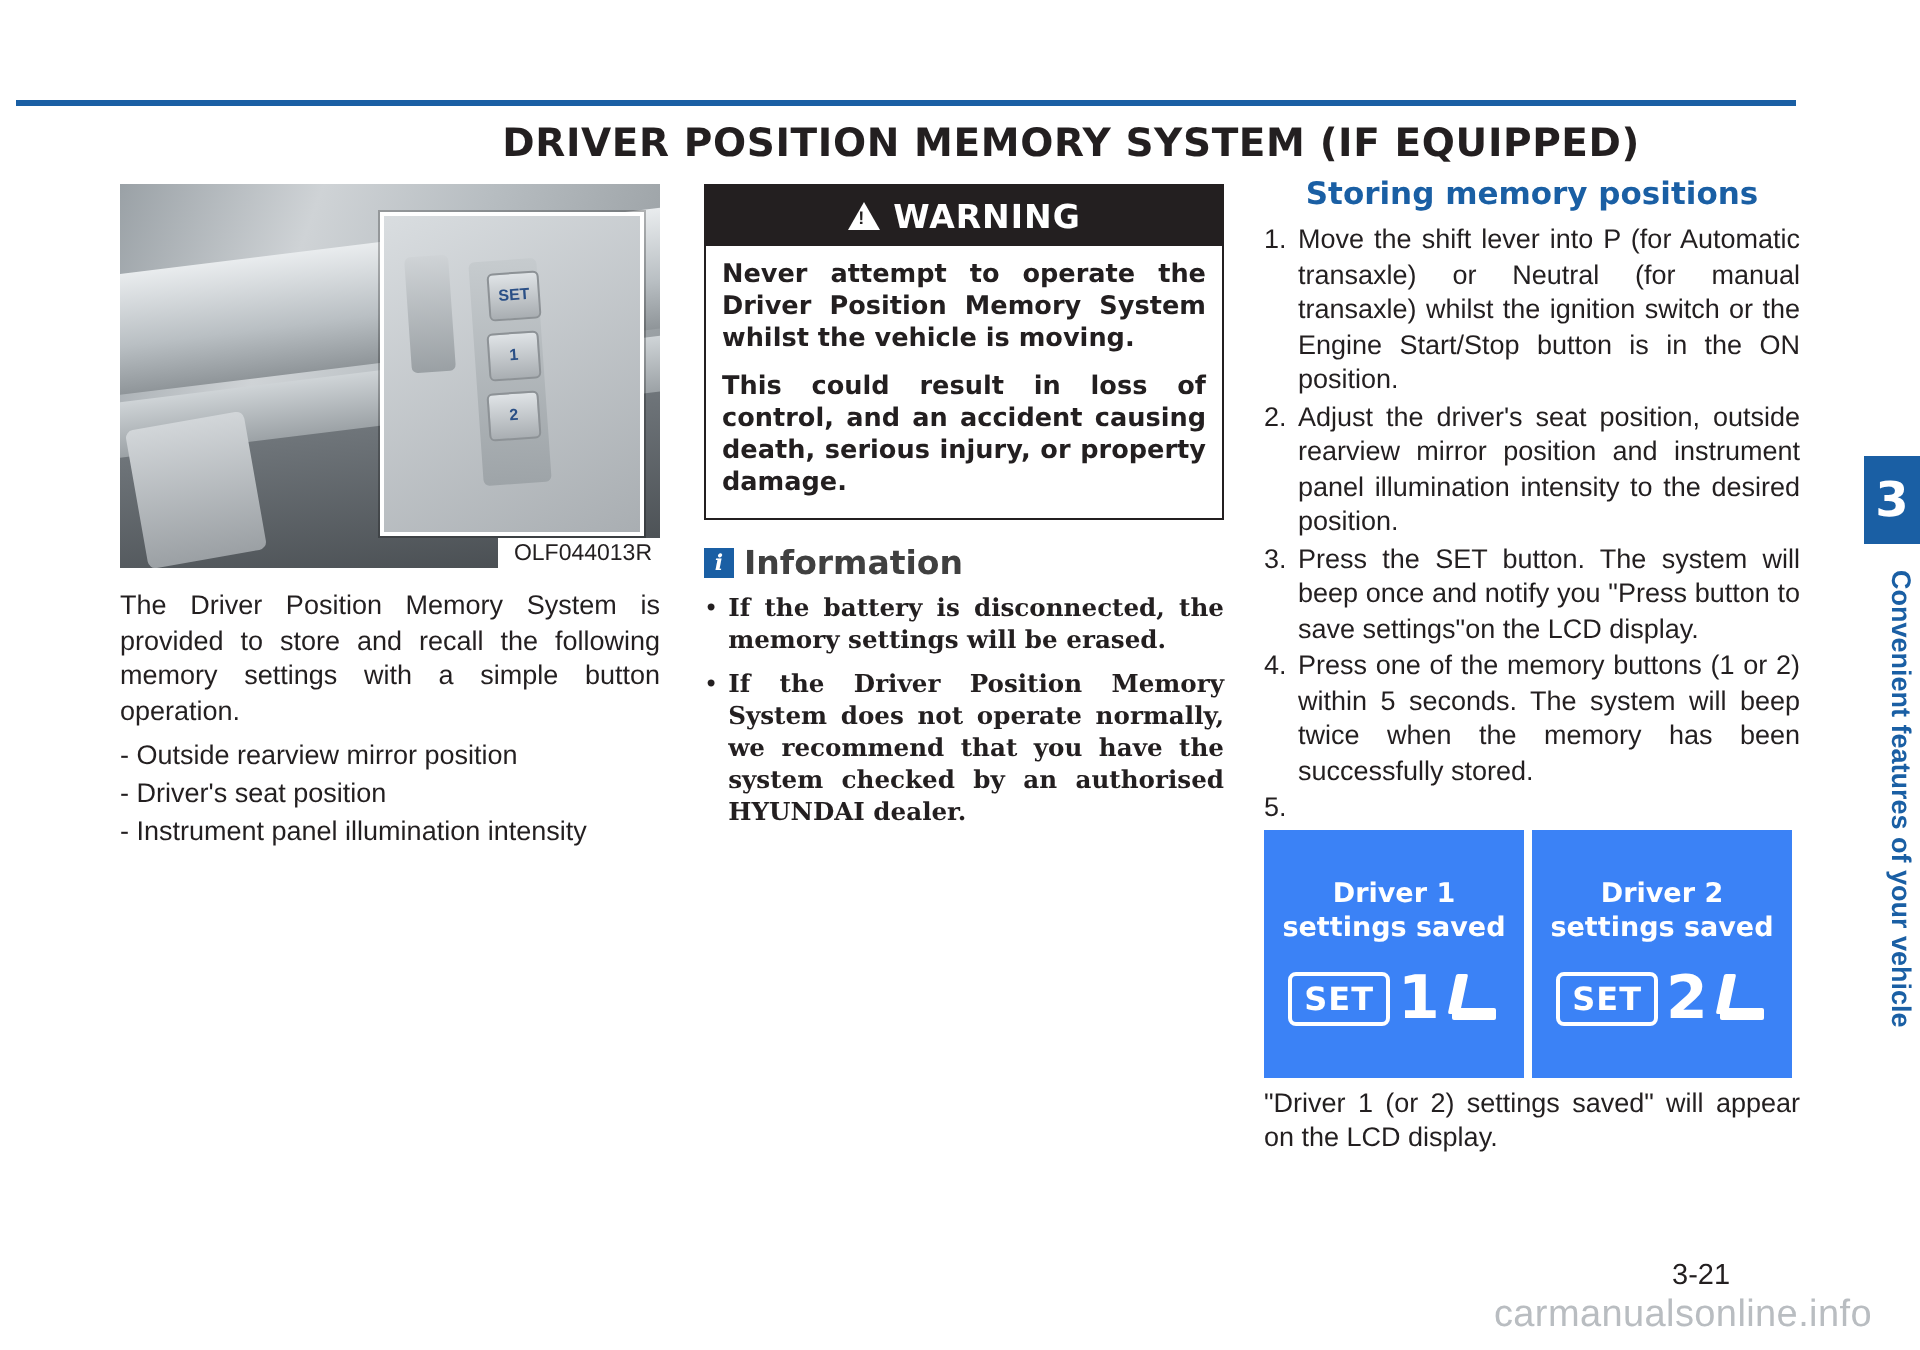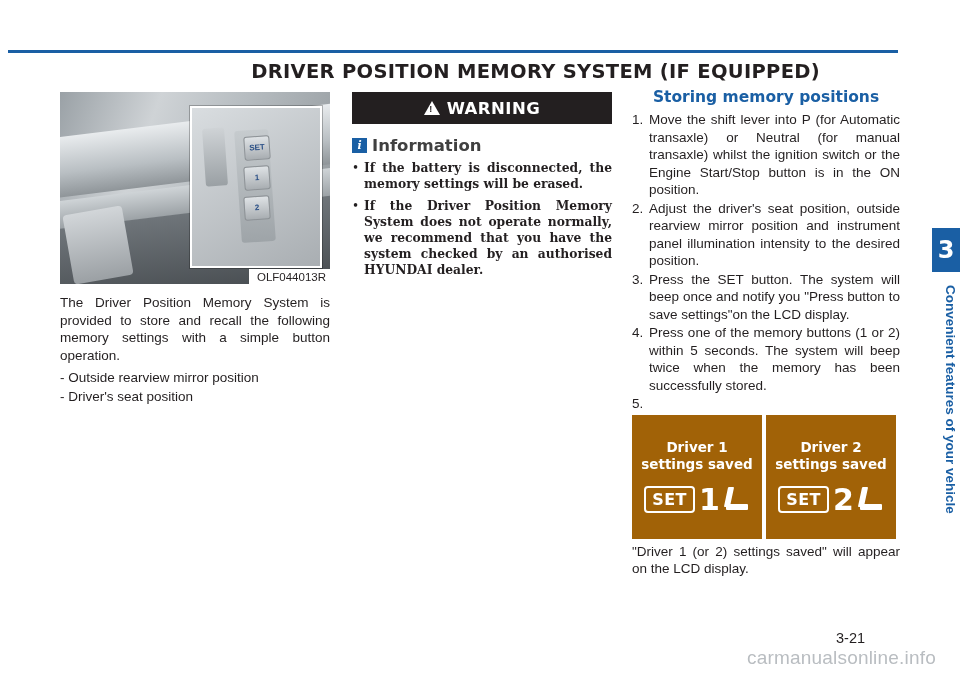--- a/index.html
+++ b/index.html
@@ -182,21 +182,21 @@
     margin-bottom:5px;
     text-align:center;
   }
   .num-item { display:flex; margin-bottom:1px; }
   .num-item .n { width:17px; flex:0 0 17px; font-size:13.5px; line-height:17.5px; }
   .num-item .t { flex:1; font-size:13.5px; line-height:17.5px; text-align:justify; }
 
   .lcd-wrap { position:relative; width:268px; margin-top:2px; }
   .lcd-row { display:flex; gap:4px; }
   .lcd {
-    width:130px; height:124px; background:#a16207;
+    width:130px; height:124px; background:#3b82f6;
     display:flex; flex-direction:column; align-items:center; justify-content:center;
     color:#ffffff;
   }
   .lcd .l1 { font-size:13.5px; font-weight:bold; font-family:"DejaVu Sans", sans-serif; }
   .lcd .l2 { font-size:13.5px; font-weight:bold; margin-top:1px; font-family:"DejaVu Sans", sans-serif; }
   .lcd .glyphrow { display:flex; align-items:center; gap:4px; margin-top:13px; }
   .lcd .setbox {
     border:2px solid #ffffff; border-radius:4px; padding:2px 6px;
     font-size:16px; font-weight:bold; letter-spacing:0.5px;
     font-family:"DejaVu Sans", sans-serif;
@@ -258,29 +258,34 @@
           <div class="mbtn b3">2</div>
         </div>
       </div>
       <div class="photo-caption">OLF044013R</div>
     </div>
 
     <div class="body-text" style="margin-top:10px;">The Driver Position Memory System is provided to store and recall the following memory settings with a simple button operation.</div>
     <div class="dash-list">
       <div>- Outside rearview mirror position</div>
       <div>- Driver's seat position</div>
+      <div>- Instrument panel illumination intensity</div>
     </div>
   </div>
 
   <div class="col2">
 
     <div class="warn-box">
       <div class="warn-head">
         <div class="tri"></div>
         <div class="wtxt">WARNING</div>
+      </div>
+      <div class="warn-body">
+        <p>Never attempt to operate the Driver Position Memory System whilst the vehicle is moving.</p>
+        <p>This could result in loss of control, and an accident causing death, serious injury, or property damage.</p>
       </div>
     </div>
 
     <div class="info-head">
       <div class="info-i">i</div>
       <div class="info-title">Information</div>
     </div>
     <div class="info-body">
       <div class="bullet">
         <div class="dot">•</div>

